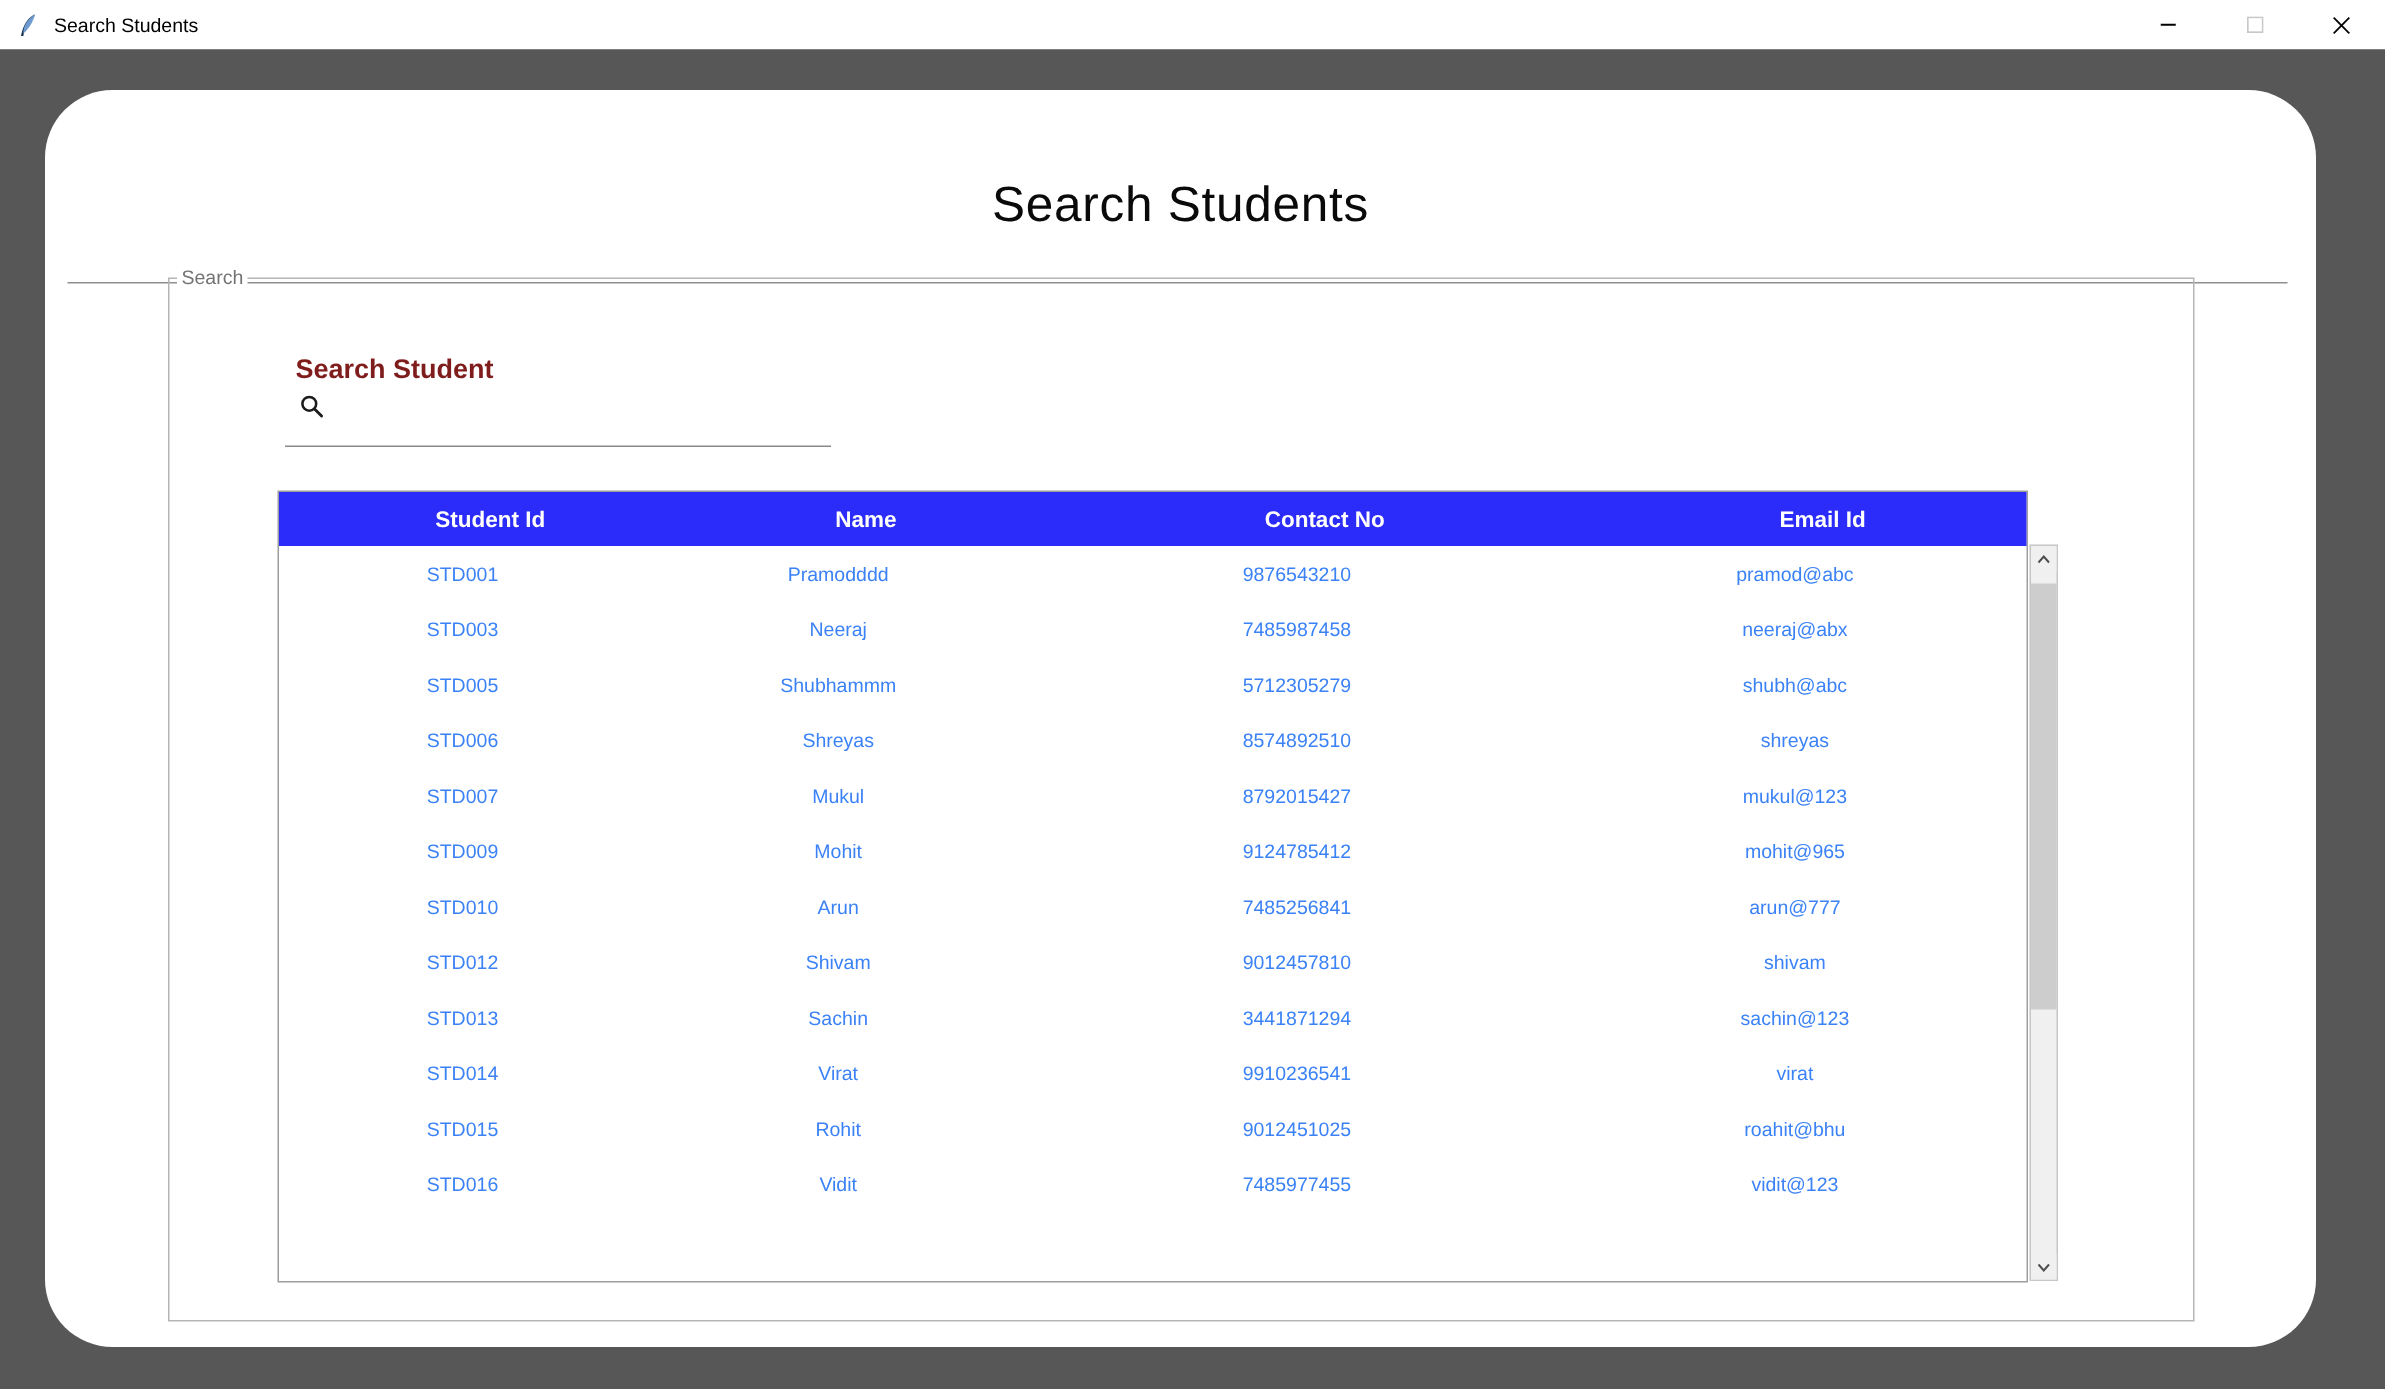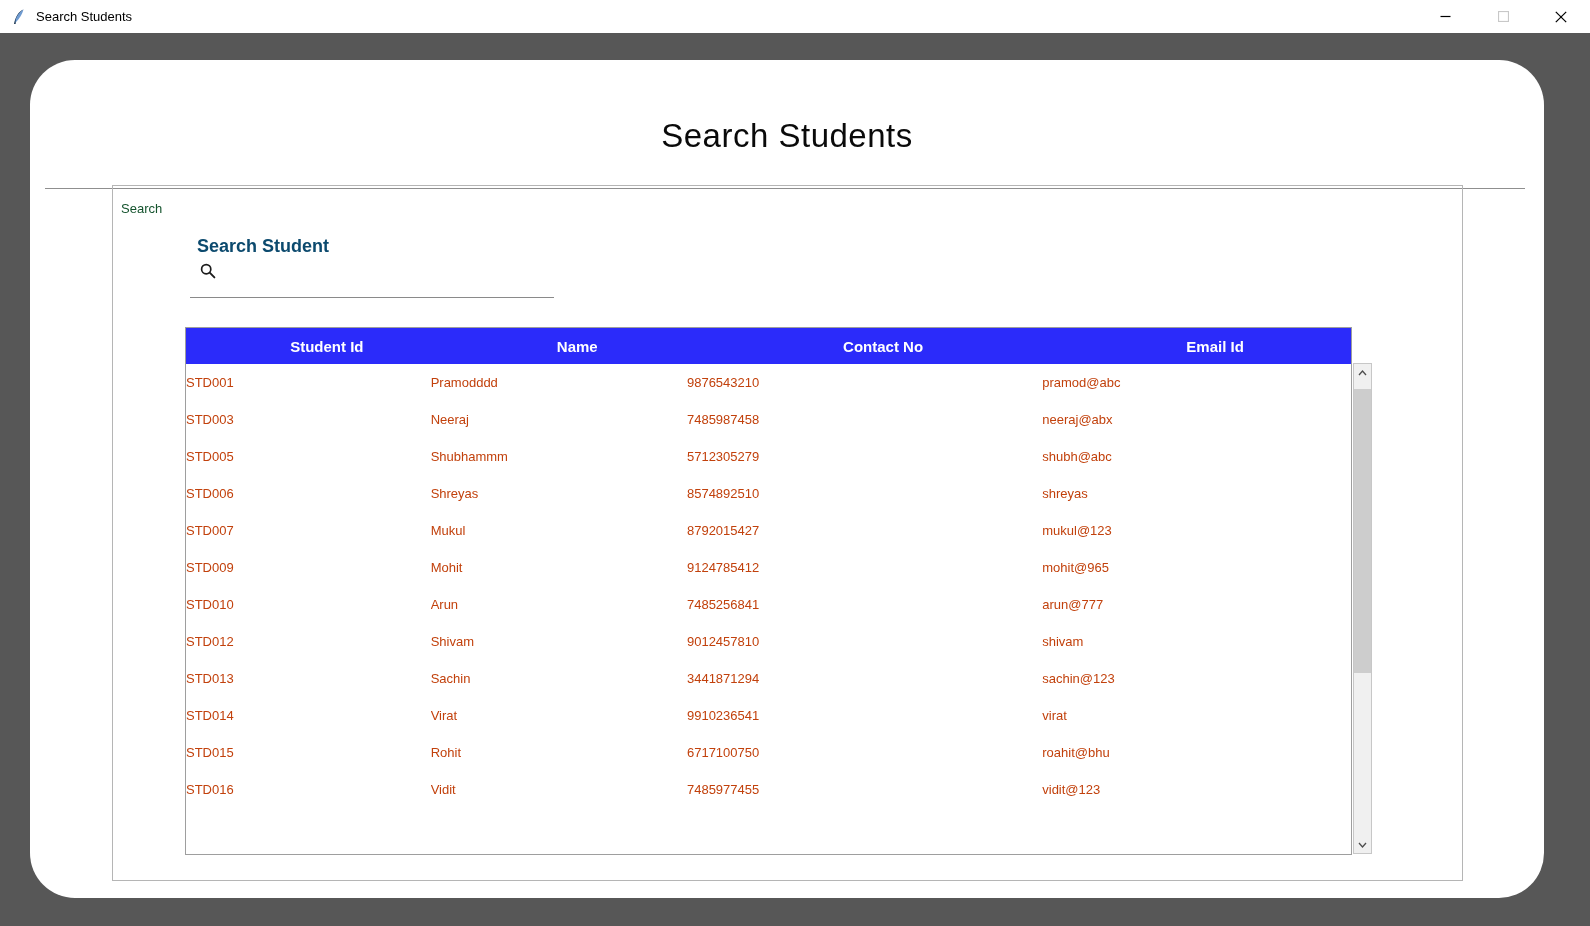--- a/index.html
+++ b/index.html
@@ -24,39 +24,39 @@
 
   .page-title { position:absolute; left:0; top:57px; width:100%;
     text-align:center; font-size:33px; color:#0a0a0a; letter-spacing:0.5px; }
   .title-rule { position:absolute; left:15px; top:128px; width:1480px;
     height:0; border-top:1px solid #8f8f8f; }
 
   
   .groupbox { position:absolute; left:82px; top:125px; width:1351px;
     height:696px; border:1px solid #b5b5b5; }
   .groupbox-label { position:absolute; left:5px; top:-9px; background:#ffffff;
-    padding:0 3px; font-size:13px; color:#14532d;margin-top:24px; }
+    padding:0 3px; font-size:13px; color:#737373; }
 
   .search-label { position:absolute; left:84px; top:50px; font-size:18px;
-    font-weight:bold; color:#0c4a6e; }
+    font-weight:bold; color:#7f1d1d; }
   .search-entry { position:absolute; left:77px; top:74px; width:364px;
     height:38px; border:none; border-bottom:1px solid #8a8a8a;
     display:flex; align-items:flex-start; background:transparent; }
   .search-entry svg { margin:2px 0 0 9px; }
   .search-entry input { flex:1; border:none; outline:none; background:transparent;
     font-size:15px; height:30px; margin-left:6px; }
 
   
   .table-wrap { position:absolute; left:72px; top:141px; width:1167px;
     height:528px; border:1px solid #9e9e9e; background:#ffffff; }
   .thead { display:flex; height:36px; background:#2b2bfa; align-items:center; }
   .hcell { color:#ffffff; font-weight:bold; font-size:15px; text-align:center;padding-left:37px; }
   .tbody { height:490px; overflow:hidden; }
   .trow { display:flex; height:37px; align-items:center; }
-  .cell { font-size:13px; color:#c2410c; text-align:left;
+  .cell { font-size:13px; color:#3b82f6; text-align:center;
     white-space:nowrap; overflow:hidden; }
   .col-id      { width:21%; }
   .col-name    { width:22%; }
   .col-contact { width:30.5%; }
   .col-email   { width:26.5%; }
 
   
   .vscroll { position:absolute; left:1240px; top:177px; width:19px;
     height:491px; background:#f0f0f0; border:1px solid #c7c7c7;
     display:flex; flex-direction:column; }
@@ -178,21 +178,21 @@
           </div>
           <div class="trow">
             <div class="cell col-id">STD014</div>
             <div class="cell col-name">Virat</div>
             <div class="cell col-contact">9910236541</div>
             <div class="cell col-email">virat</div>
           </div>
           <div class="trow">
             <div class="cell col-id">STD015</div>
             <div class="cell col-name">Rohit</div>
-            <div class="cell col-contact">6717100750</div>
+            <div class="cell col-contact">9012451025</div>
             <div class="cell col-email">roahit@bhu</div>
           </div>
           <div class="trow">
             <div class="cell col-id">STD016</div>
             <div class="cell col-name">Vidit</div>
             <div class="cell col-contact">7485977455</div>
             <div class="cell col-email">vidit@123</div>
           </div>
         </div>
       </div>

